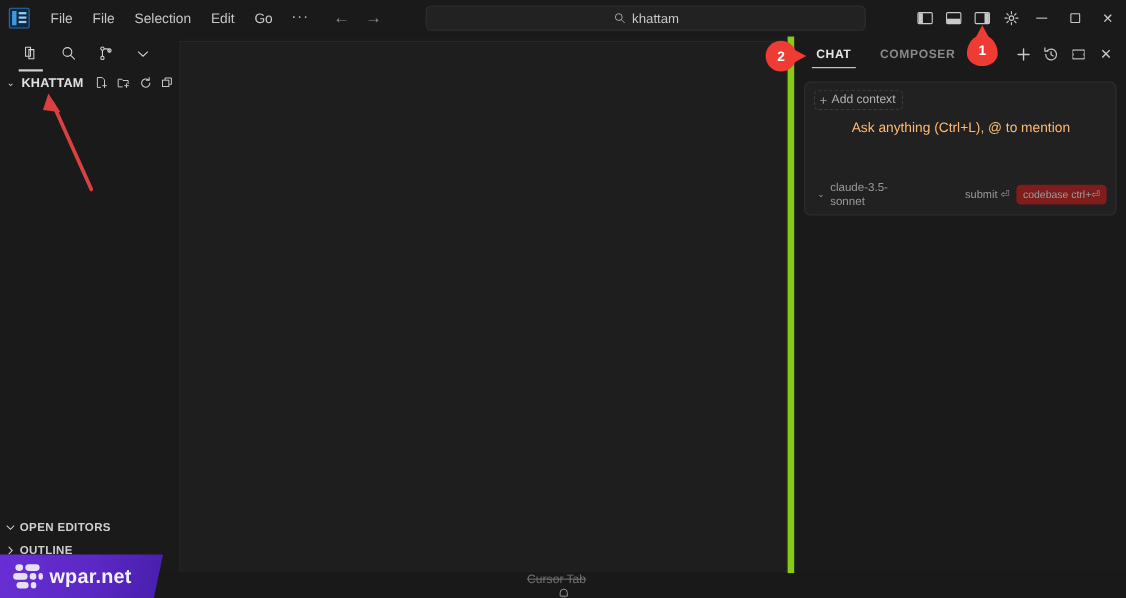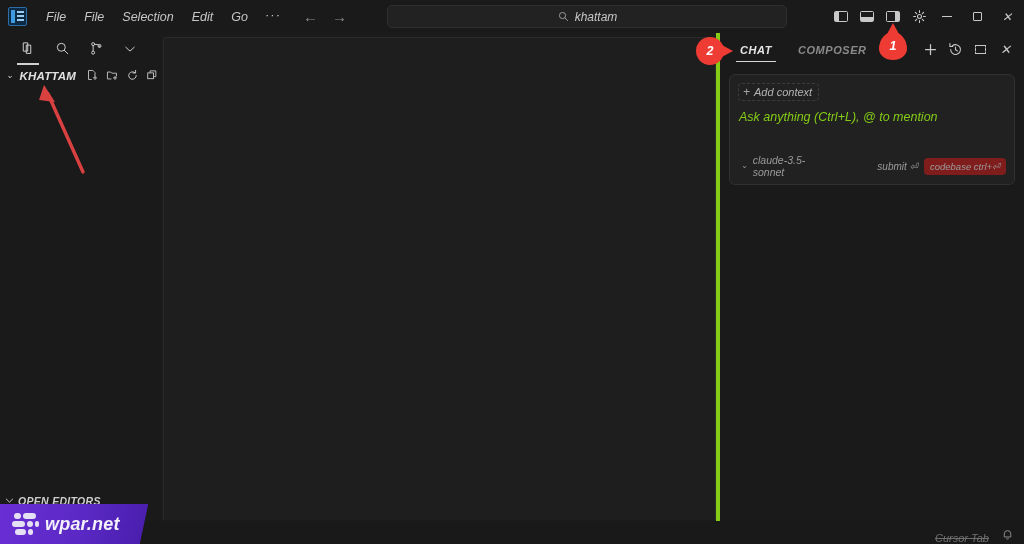--- a/index.html
+++ b/index.html
@@ -7,21 +7,21 @@
     width: 1024px; height: 544px;
     background: #1a1a1a;
     font-family: "Liberation Sans", sans-serif;
     overflow: hidden;
     -webkit-font-smoothing: antialiased;
   }
   #app {
     position: relative;
     width: 1024px; height: 544px;
     background: #1c1c1c;
-    display: flex; flex-direction: column; font-style: italic;
+    display: flex; flex-direction: column;
   }
 
   
   .titlebar {
     height: 33px; min-height: 33px;
     background: #1a1a1a;
     display: flex; align-items: center;
     position: relative; z-index: 5;
   }
   .app-logo {
@@ -114,21 +114,21 @@
   
   .editor-zone { flex: 1; background: #1b1b1b; padding: 4px 0 0 2px; min-width:0; }
   .editor-inner {
     width: 100%; height: calc(100% - 1px); background: #1e1e1e;
     border: 1px solid #2a2a2a; border-bottom: none; border-radius: 2px 2px 0 0;
   }
 
   
   .chatpanel {
     width: 308px; min-width: 308px; background: #1a1a1a;
-    display: flex; flex-direction: column; border-left: 4px solid #84cc16;
+    display: flex; flex-direction: column; border-left: 6px solid #84cc16;
   }
   .chat-head {
     height: 33px; display:flex; align-items:center; padding: 0 6px 0 16px; gap: 0;
   }
   .chat-tab {
     color: #8a8a8a; font-size: 11px; font-weight: bold; letter-spacing: .55px;
     padding: 8px 4px 7px 4px; margin-right: 18px; position: relative; white-space:nowrap;
   }
   .chat-tab.active { color: #e6e6e6; }
   .chat-tab.active::after {
@@ -144,40 +144,41 @@
     background: #212121; border: 1px solid #303030; border-radius: 6px;
     padding: 7px 8px 6px 8px;
   }
   .addctx {
     display:inline-flex; align-items:center; gap:4px;
     border:1px dashed #3c3c3c; border-radius: 4px;
     padding: 2px 6px 2px 4px; color:#b3b3b3; font-size: 11px;
   }
   .addctx .plus { font-size: 12px; color:#a5a5a5; line-height:1; }
   .ask-placeholder {
-    color: #84cc16; font-size: 12.5px; margin-top: 9px; margin-bottom: 30px;
+    color: #fdba74; font-size: 12.5px; margin-top: 9px; margin-bottom: 42px;
     padding-left: 1px;
+    text-align: center;
   }
   .composer-foot { display:flex; align-items:center; gap:6px; }
   .model-sel {
     display:flex; align-items:center; gap:5px; color:#9a9a9a; font-size: 10.5px;
     padding-left: 3px;
   }
   .model-sel .chev { font-size: 8px; color:#9a9a9a; width:auto; }
   .foot-spacer { flex:1; }
   .submit-hint { color:#9a9a9a; font-size: 10px; white-space:nowrap;margin-left:32px; }
   .codebase-badge {
     background:#7f1d1d; border-radius: 4px; color:#9d9d9d; font-size: 9.5px;
     padding: 3px 6px; white-space:nowrap;
   }
 
   
   .statusbar {
     height: 23px; min-height:23px; background: #191919;
-    display:flex; align-items:flex-end; padding: 0 10px;
+    display:flex; align-items:center; padding: 0 10px; flex-direction: column;
   }
   .status-spacer { flex:1; }
   .status-item {
     color:#6f6f6f; font-size: 11px; text-decoration: line-through;
     margin-right: 12px;
   }
   .bell { color:#9a9a9a; font-size: 12px; }
 
   
   .pin {
@@ -341,20 +342,26 @@
       </div>
 
       <div class="tree-area"></div>
 
       <div class="side-sections">
         <div class="side-sec">
           <svg width="11" height="11" viewBox="0 0 16 16">
             <path d="M3.5 6L8 10.4 12.5 6" fill="none" stroke="#cfcfcf" stroke-width="1.4" stroke-linecap="round"></path>
           </svg>
           <span class="side-sec-label">OPEN EDITORS</span>
+        </div>
+        <div class="side-sec">
+          <svg width="11" height="11" viewBox="0 0 16 16">
+            <path d="M6 3.5L10.4 8 6 12.5" fill="none" stroke="#cfcfcf" stroke-width="1.4" stroke-linecap="round"></path>
+          </svg>
+          <span class="side-sec-label">OUTLINE</span>
         </div>
       </div>
     </div>
 
     <div class="editor-zone">
       <div class="editor-inner"></div>
     </div>
 
     <div class="chatpanel">
       <div class="chat-head">

